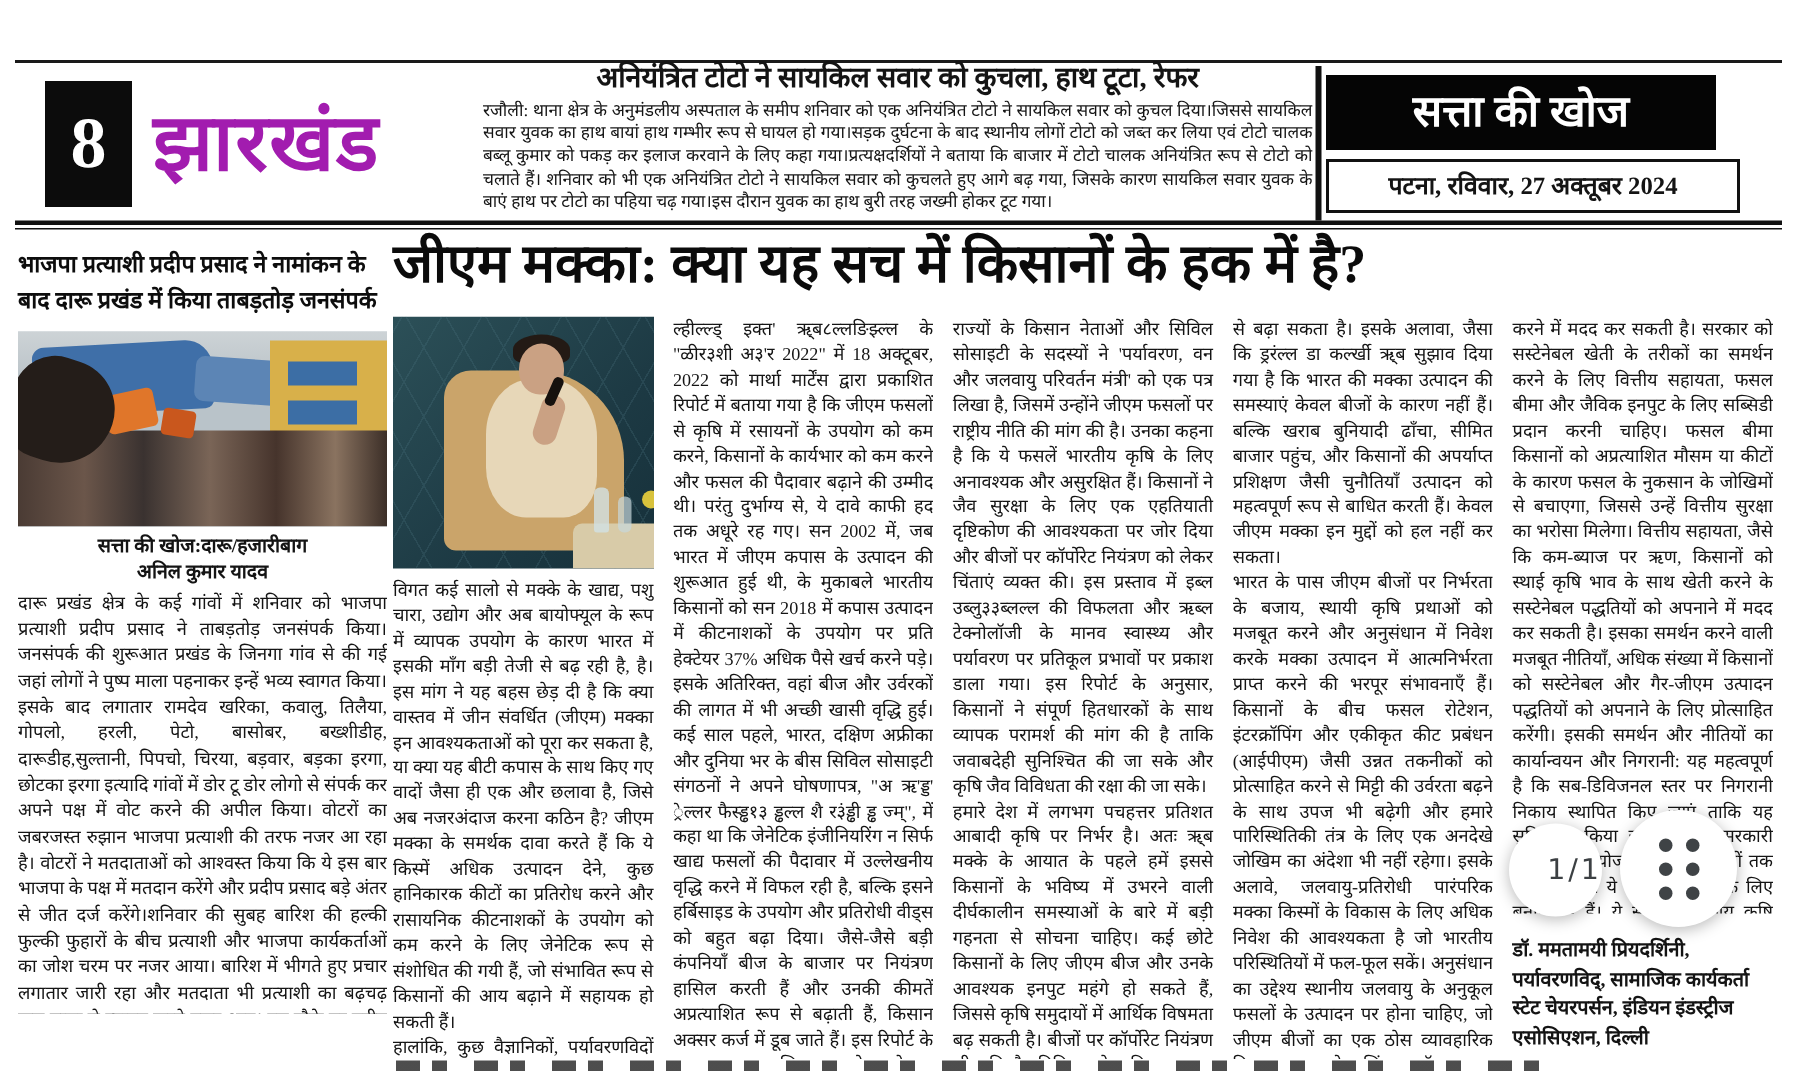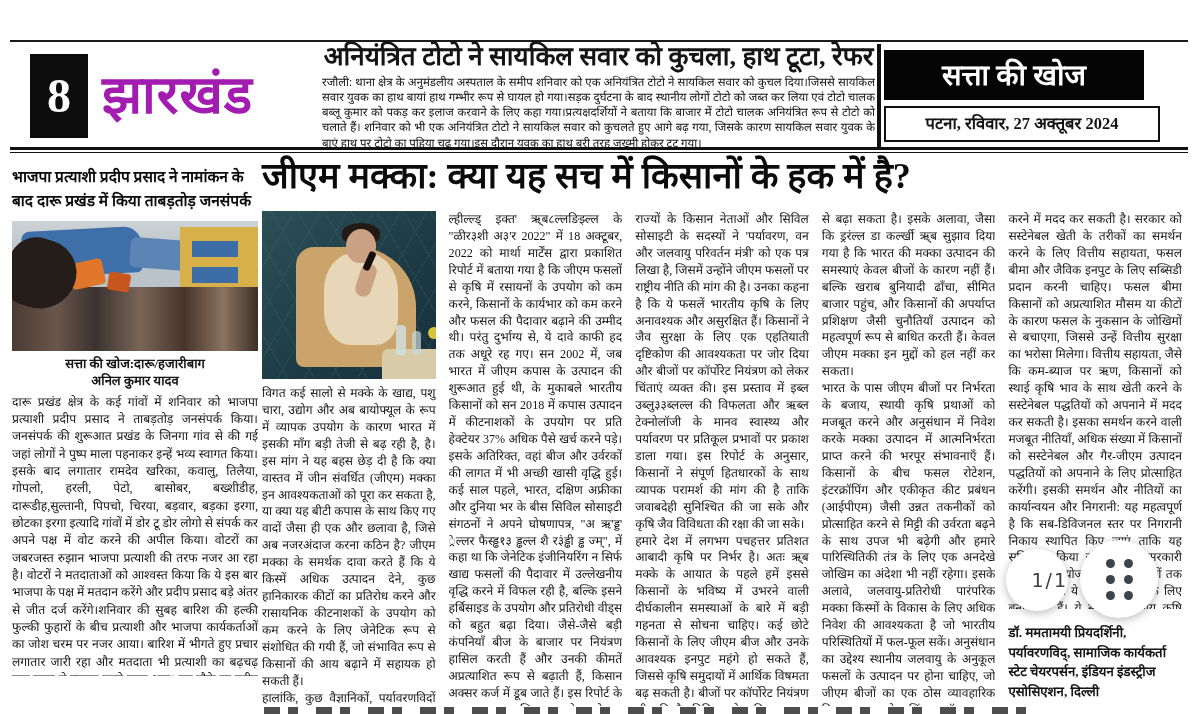--- a/index.html
+++ b/index.html
@@ -5,21 +5,21 @@
   html,body{margin:0;padding:0;background:#888;}
   .page{position:relative;width:1200px;height:714px;background:#ffffff;overflow:hidden;
         font-family:"Liberation Serif","DejaVu Serif",serif;color:#141414;}
   .abs{position:absolute;}
   
   .rule-top{left:10px;right:12px;top:40px;border-top:2px solid #1a1a1a;}
   .pagenum{left:30px;top:54px;width:58px;height:84px;background:#0c0c0c;color:#fff;
            font-size:48px;font-weight:700;text-align:center;line-height:84px;}
   .masthead{left:102px;top:56px;font-size:53px;font-weight:700;letter-spacing:1px;color:#a21caf;}
   .topstory{left:322px;top:43px;width:553px;}
-  .topstory h2{margin:0 0 3px 0;font-size:26px;font-weight:700;text-align:center;line-height:1.1;}
+  .topstory h2{margin:0 0 3px 0;font-size:19px;font-weight:700;text-align:center;line-height:1.1;}
   .topstory .body{font-size:11.5px;line-height:1.33;text-align:justify;height:76px;overflow:hidden;}
   .vbar{left:877px;top:44px;width:4px;height:103px;background:#111;}
   .brandbox{left:884px;top:50px;width:260px;height:50px;background:#050505;color:#fff;
             font-size:29px;font-weight:700;text-align:center;line-height:50px;}
   .datebox{left:884px;top:106px;width:272px;height:32px;border:2px solid #111;
            font-size:16.5px;font-weight:700;text-align:center;line-height:32px;}
   .hdr-rule{left:10px;right:12px;top:147px;height:2px;border-top:3px solid #111;border-bottom:1px solid #111;}
   
   .briefs{left:12px;top:156px;width:246px;}
   .briefs .redbox{margin:0 14px;background:#e2221c;color:#fff;font-size:21px;font-weight:700;

